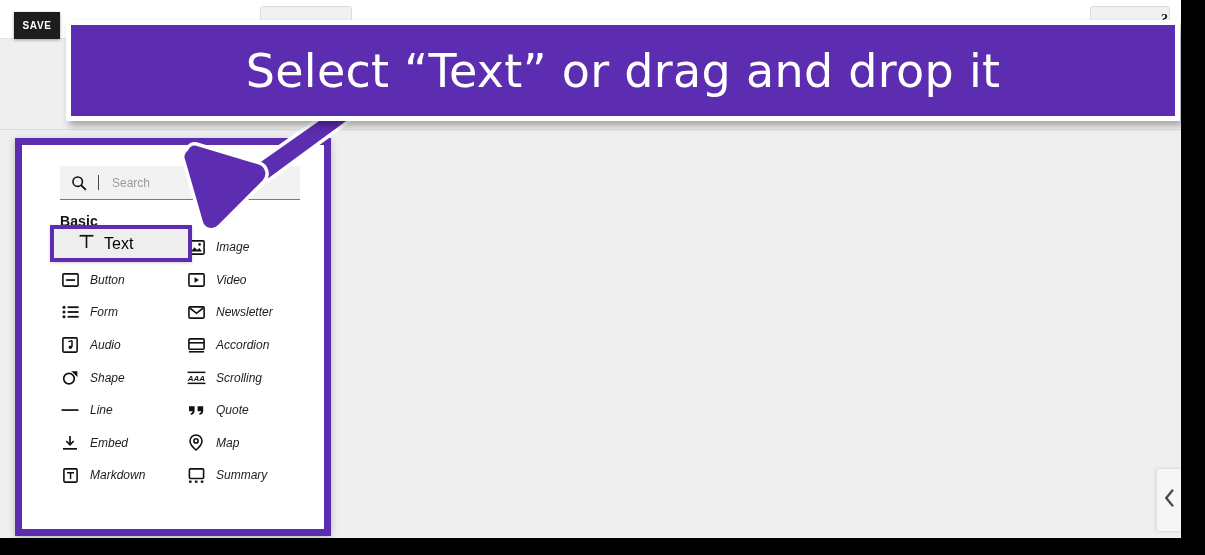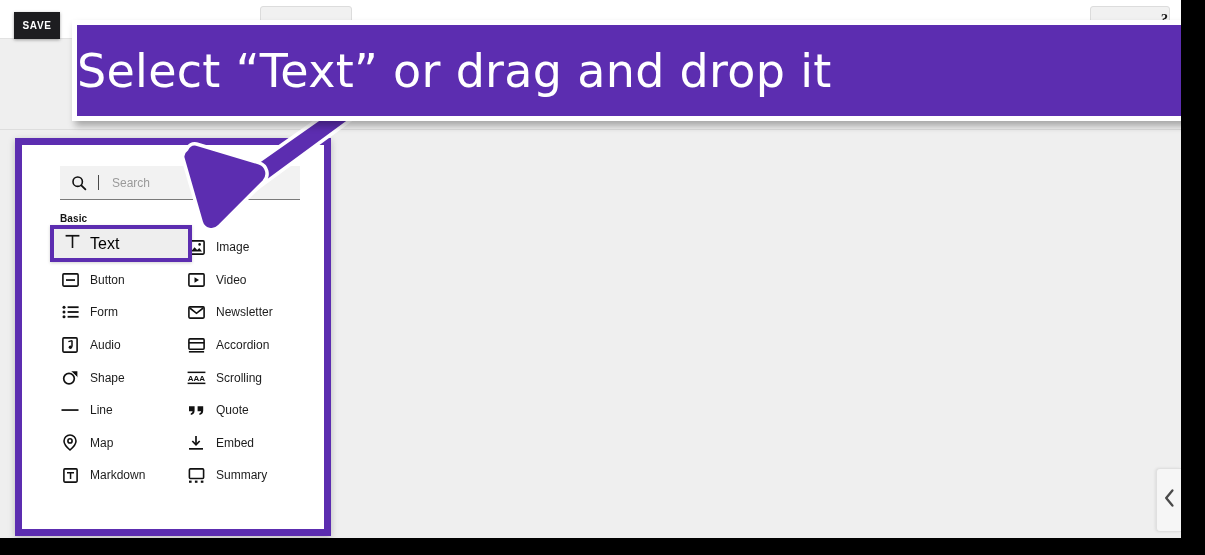--- a/index.html
+++ b/index.html
@@ -134,37 +134,38 @@
     margin-left: 13px;
     font-size: 12px;
     color: #9a9a9a;
   }
 
   
   #group-basic {
     position: absolute;
     left: 38px;
     top: 68px;
-    font-size: 10px;
+    font-size: 14px;
     font-weight: bold;
     color: #141414;
     letter-spacing: 0.1px;
   }
 
   
   #items-grid {
     position: absolute;
     left: 38px;
     top: 86px;
     width: 244px;
     display: grid;
     grid-template-columns: 126px 118px;
     grid-auto-rows: 32.6px;
     column-gap: 0;
     row-gap: 0;
+    font-style: italic;
   }
   .item {
     display: flex;
     align-items: center;
     box-sizing: border-box;
     position: relative;
   }
   .item .icon {
     width: 20px;
     height: 20px;
@@ -187,39 +188,40 @@
     position: absolute;
     left: 28px;
     top: 80px;
     width: 142px;
     height: 37px;
     background: #eeeeee;
     border: 4px solid #5c2db0;
     box-sizing: border-box;
     display: flex;
     align-items: center;
-    padding-left: 11px;
+    padding-left: 25px;
     z-index: 5;
     box-shadow: 0 1px 3px rgba(0,0,0,0.18);
   }
   #item-text .icon { margin-right: 10px; }
 
   
   #banner {
     position: absolute;
-    left: 72px;
+    left: 66px;
     top: 20px;
     width: 1114px;
     height: 101px;
     background: #5c2db0;
     border: 5px solid #ffffff;
     box-sizing: border-box;
     z-index: 60;
     display: flex;
     align-items: center;
+    justify-content: center;
     box-shadow: 3px 5px 7px rgba(0,0,0,0.30);
   }
   #banner-text {
     color: #ffffff;
     font-size: 46px;
     font-weight: 400;
     letter-spacing: 0.3px;
     white-space: nowrap;
     font-family: "DejaVu Sans", sans-serif;
   }
@@ -408,37 +410,37 @@
           <span class="icon">
             <svg width="17" height="13" viewBox="0 0 17 13">
               <path d="M1 2.2 h5.6 v4.6 c0 2.4 -1.6 3.9 -3.8 4.3 v-1.8 c1.1 -0.3 1.7 -1 1.7 -2.1 H1 Z" fill="#111"></path>
               <path d="M9.6 2.2 h5.6 v4.6 c0 2.4 -1.6 3.9 -3.8 4.3 v-1.8 c1.1 -0.3 1.7 -1 1.7 -2.1 H9.6 Z" fill="#111"></path>
             </svg>
           </span>
           <span class="label">Quote</span>
         </div>
         <div class="item">
           <span class="icon">
-            <svg width="14" height="17" viewBox="0 0 14 17">
-                <path d="M7 1 C10.3 1 13 3.7 13 7 C13 11 7 16 7 16 C7 16 1 11 1 7 C1 3.7 3.7 1 7 1 Z" fill="none" stroke="#111" stroke-width="1.6"></path>
-                <circle cx="7" cy="6.9" r="2.1" fill="none" stroke="#111" stroke-width="1.6"></circle>
-              </svg>
-          </span>
-          <span class="label">Map</span>
-        </div>
-
-        <div class="item">
-          <span class="icon">
             <svg width="16" height="16" viewBox="0 0 16 16">
                 <path d="M8 1 v8.3" stroke="#111" stroke-width="1.7"></path>
                 <path d="M4.3 6 L8 9.8 L11.7 6" fill="none" stroke="#111" stroke-width="1.7"></path>
                 <rect x="1" y="13" width="14" height="1.7" fill="#111"></rect>
               </svg>
           </span>
           <span class="label">Embed</span>
+        </div>
+
+        <div class="item">
+          <span class="icon">
+            <svg width="14" height="17" viewBox="0 0 14 17">
+                <path d="M7 1 C10.3 1 13 3.7 13 7 C13 11 7 16 7 16 C7 16 1 11 1 7 C1 3.7 3.7 1 7 1 Z" fill="none" stroke="#111" stroke-width="1.6"></path>
+                <circle cx="7" cy="6.9" r="2.1" fill="none" stroke="#111" stroke-width="1.6"></circle>
+              </svg>
+          </span>
+          <span class="label">Map</span>
         </div>
         <div class="item">
           <span class="icon">
             <svg width="15" height="15" viewBox="0 0 15 15">
                 <rect x="0.9" y="0.9" width="13.2" height="13.2" rx="1" fill="none" stroke="#111" stroke-width="1.6"></rect>
                 <rect x="4" y="4" width="7" height="1.5" fill="#111"></rect>
                 <rect x="6.8" y="4" width="1.5" height="7" fill="#111"></rect>
               </svg>
           </span>
           <span class="label">Markdown</span>

